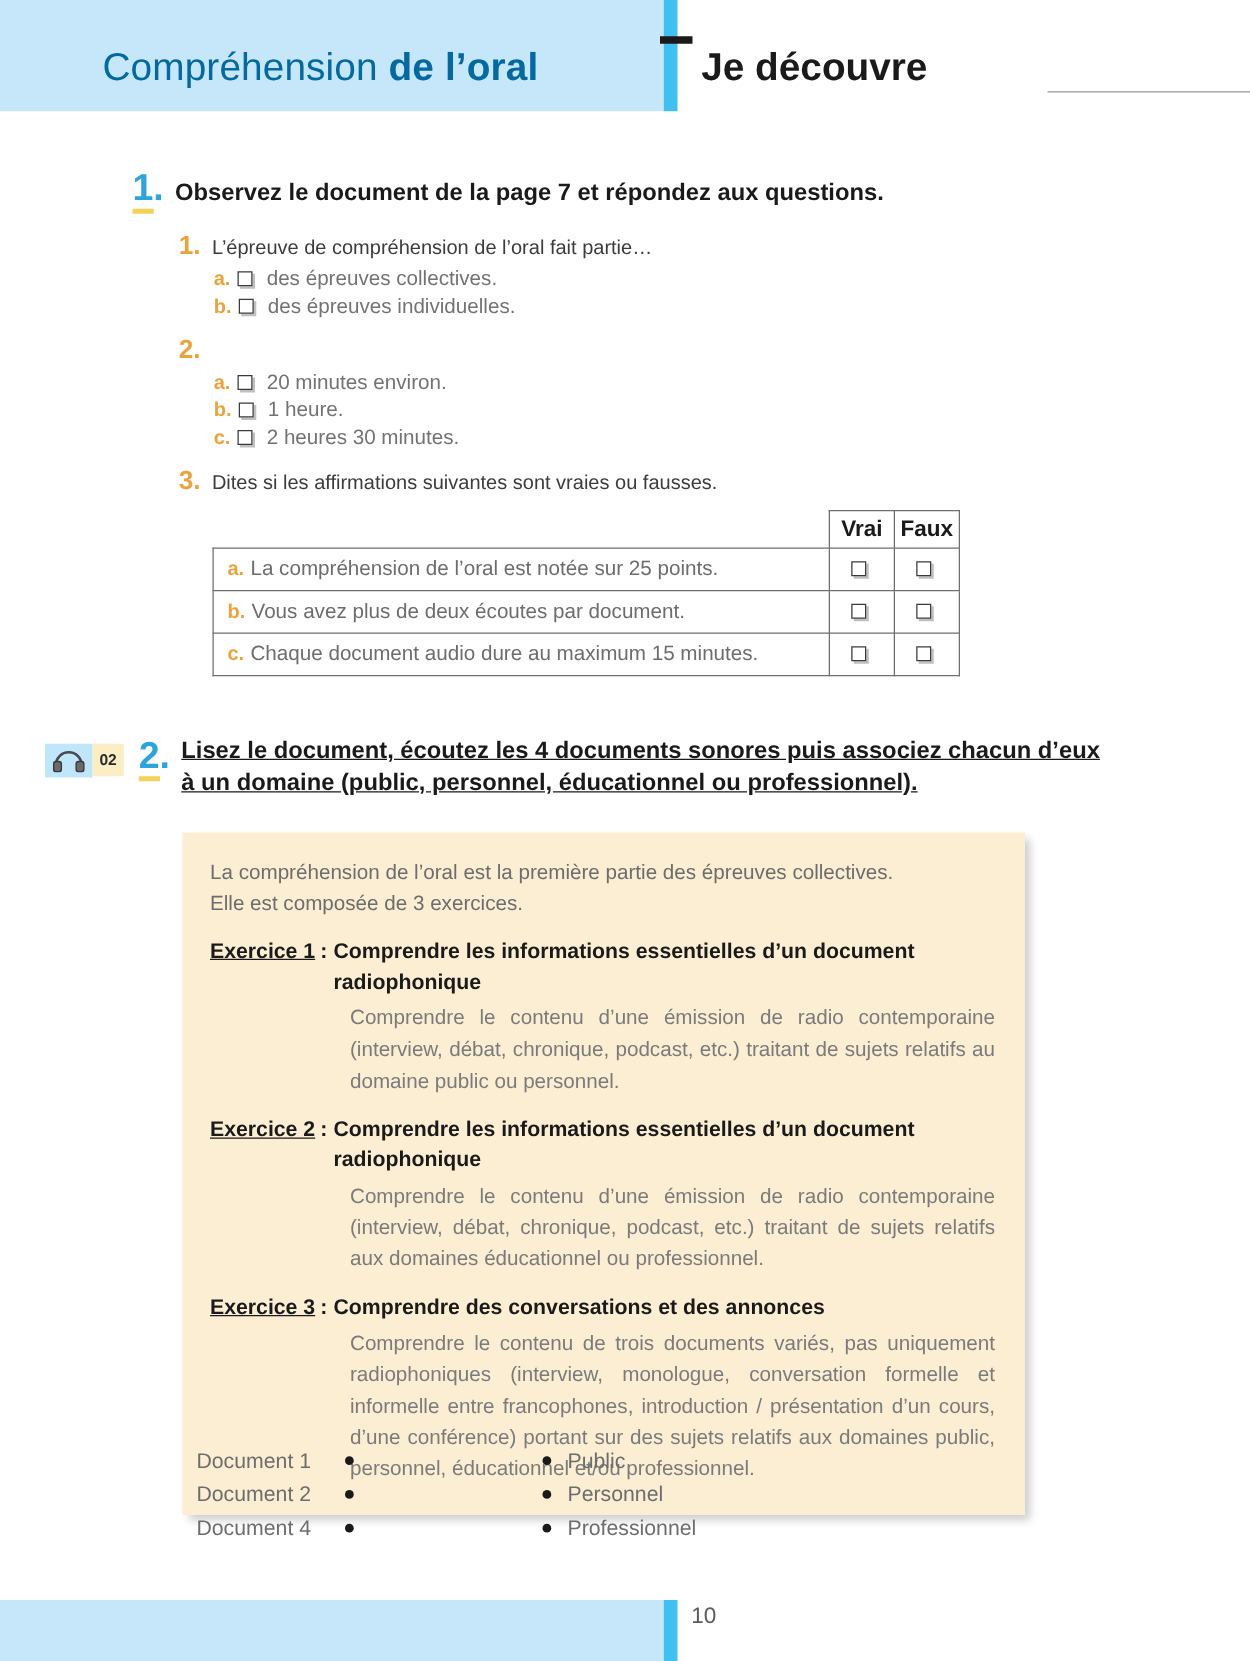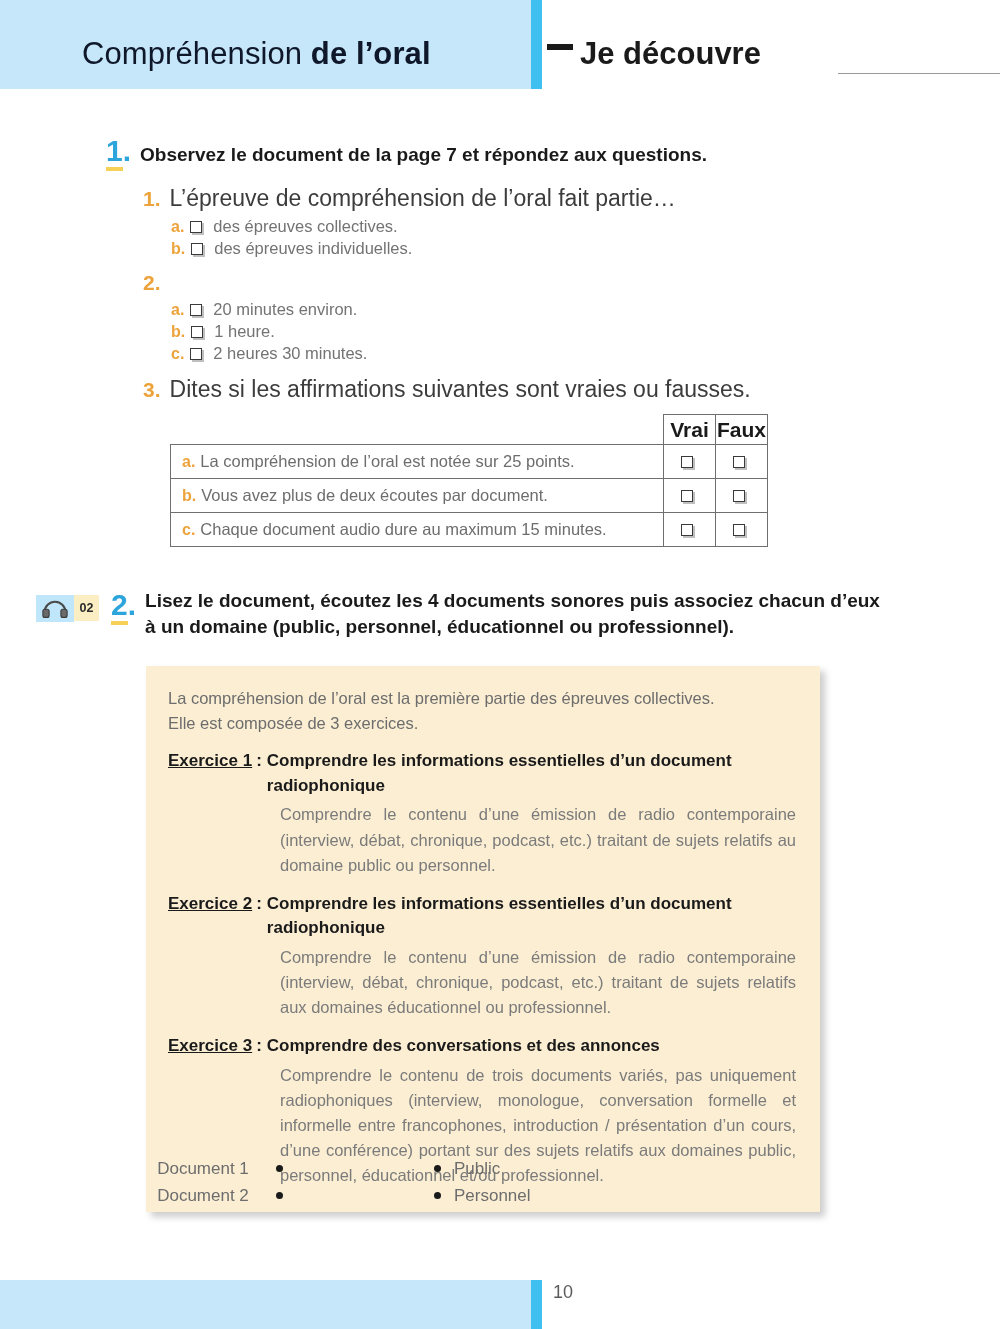--- a/index.html
+++ b/index.html
@@ -15,29 +15,29 @@
   .header-band {
     position: absolute; left: 0; top: 0; width: 531px; height: 89px;
     background: #c6e7f9;
   }
   .header-stripe {
     position: absolute; left: 531px; top: 0; width: 11px; height: 89px;
     background: #3fc0f0;
   }
   .header-title {
     position: absolute; left: 82px; top: 36px;
-    font-size: 31px; color: #0f172a; letter-spacing: .1px;
+    font-size: 31px; color: #0369a1; letter-spacing: .1px;
     white-space: nowrap;
   }
   .header-title .light { font-weight: 400; }
   .header-title .bold  { font-weight: 700; }
 
   .header-right {
-    position: absolute; left: 547px; top: 36px;
-    display: flex; align-items: center; white-space: nowrap;
+    position: absolute; left: 528px; top: 36px;
+    display: flex; align-items: flex-start; white-space: nowrap;
   }
   .dash-mark {
     display: inline-block; width: 26px; height: 6px; background:#1a1a1a;
     margin-right: 7px; position: relative; top: -7px;
   }
   .header-right .je {
     font-size: 31px; font-weight: 700; color: #1a1a1a;
   }
   .header-rule {
     position: absolute; left: 838px; top: 73px; right: 0; height: 1px;
@@ -69,39 +69,39 @@
     display: flex; align-items: baseline; gap: 9px;
   }
   .ex1-head .txt {
     font-size: 19px; font-weight: 700; color: #1a1a1a;
   }
 
   .q-list { margin-top: 19px; margin-left: 37px; }
   .q-block { margin-bottom: 13px; }
   .q-line { display: flex; align-items: baseline; gap: 9px; }
   .q-line .qnum { font-size: 21px; }
-  .q-line .qtxt { font-size: 23px; color: #3c3c3c; }
+  .q-line .qtxt { font-size: 16px; color: #3c3c3c; }
   .opt-list { margin-top: 5px; margin-left: 28px; }
   .opt-row {
     display: flex; align-items: baseline; gap: 6px;
     margin-bottom: 3px; font-size: 16.5px;
   }
   .opt-row .olet { font-size: 16px; }
   .opt-row .otxt { color: #737373; }
 
   
   .vf-table {
     margin-top: 11px; margin-left: 27px;
     border-collapse: collapse;
     width: 598px;
   }
   .vf-table td, .vf-table th { border: 1px solid #6f6f6f; }
   .vf-table .spacer { border: none; }
   .vf-table th {
-    width: 52px; height: 30px; font-size: 21px; font-weight: 700;
+    width: 52px; height: 30px; font-size: 18px; font-weight: 700;
     color: #1a1a1a; text-align: center;
   }
   .vf-table td.stmt {
     height: 34px; padding: 0 9px 0 11px; font-size: 16.5px;
   }
   .vf-table td.stmt .slet { font-size: 16px; margin-right: 5px; }
   .vf-table td.stmt .stxt { color: #6d6d6d; }
   .vf-table td.mark { width: 52px; text-align: center; }
 
   
@@ -116,21 +116,21 @@
     display: flex; align-items: center; justify-content: center;
   }
   .audio-track {
     width: 25px; height: 26px; background: #fbeec2;
     display: flex; align-items: center; justify-content: center;
     font-size: 12.5px; font-weight: 700; color: #2a2a2a;
   }
   .ex2-num { margin-left: 12px; margin-top: 2px; flex: 0 0 auto; }
   .ex2-txt {
     margin-left: 9px; font-size: 19px; font-weight: 700; color: #1a1a1a;
-    line-height: 1.37; max-width: 745px;
+    line-height: 1.37; max-width: 745px; text-decoration: underline;
   }
 
   
   .beige {
     position: absolute; left: 146px; top: 666px;
     width: 674px; padding: 20px 24px 24px 22px;
     background: #fbeed3;
     box-shadow: 5px 5px 7px rgba(0,0,0,.20);
   }
   .beige .intro {
@@ -353,19 +353,25 @@
       <span class="dot dot-l"></span>
       <span class="dot dot-r"></span>
       <span class="match-right">Public</span>
     </div>
     <div class="match-row">
       <span class="match-left">Document 2</span>
       <span class="dot dot-l"></span>
       <span class="dot dot-r"></span>
       <span class="match-right">Personnel</span>
     </div>
+    <div class="match-row">
+      <span class="match-left">Document 4</span>
+      <span class="dot dot-l"></span>
+      <span class="dot dot-r"></span>
+      <span class="match-right">Professionnel</span>
+    </div>
   </div>
 
   <div class="footer-band"></div>
   <div class="footer-stripe"></div>
   <div class="footer-page">10</div>
 
 </div>
 
 </body></html>

